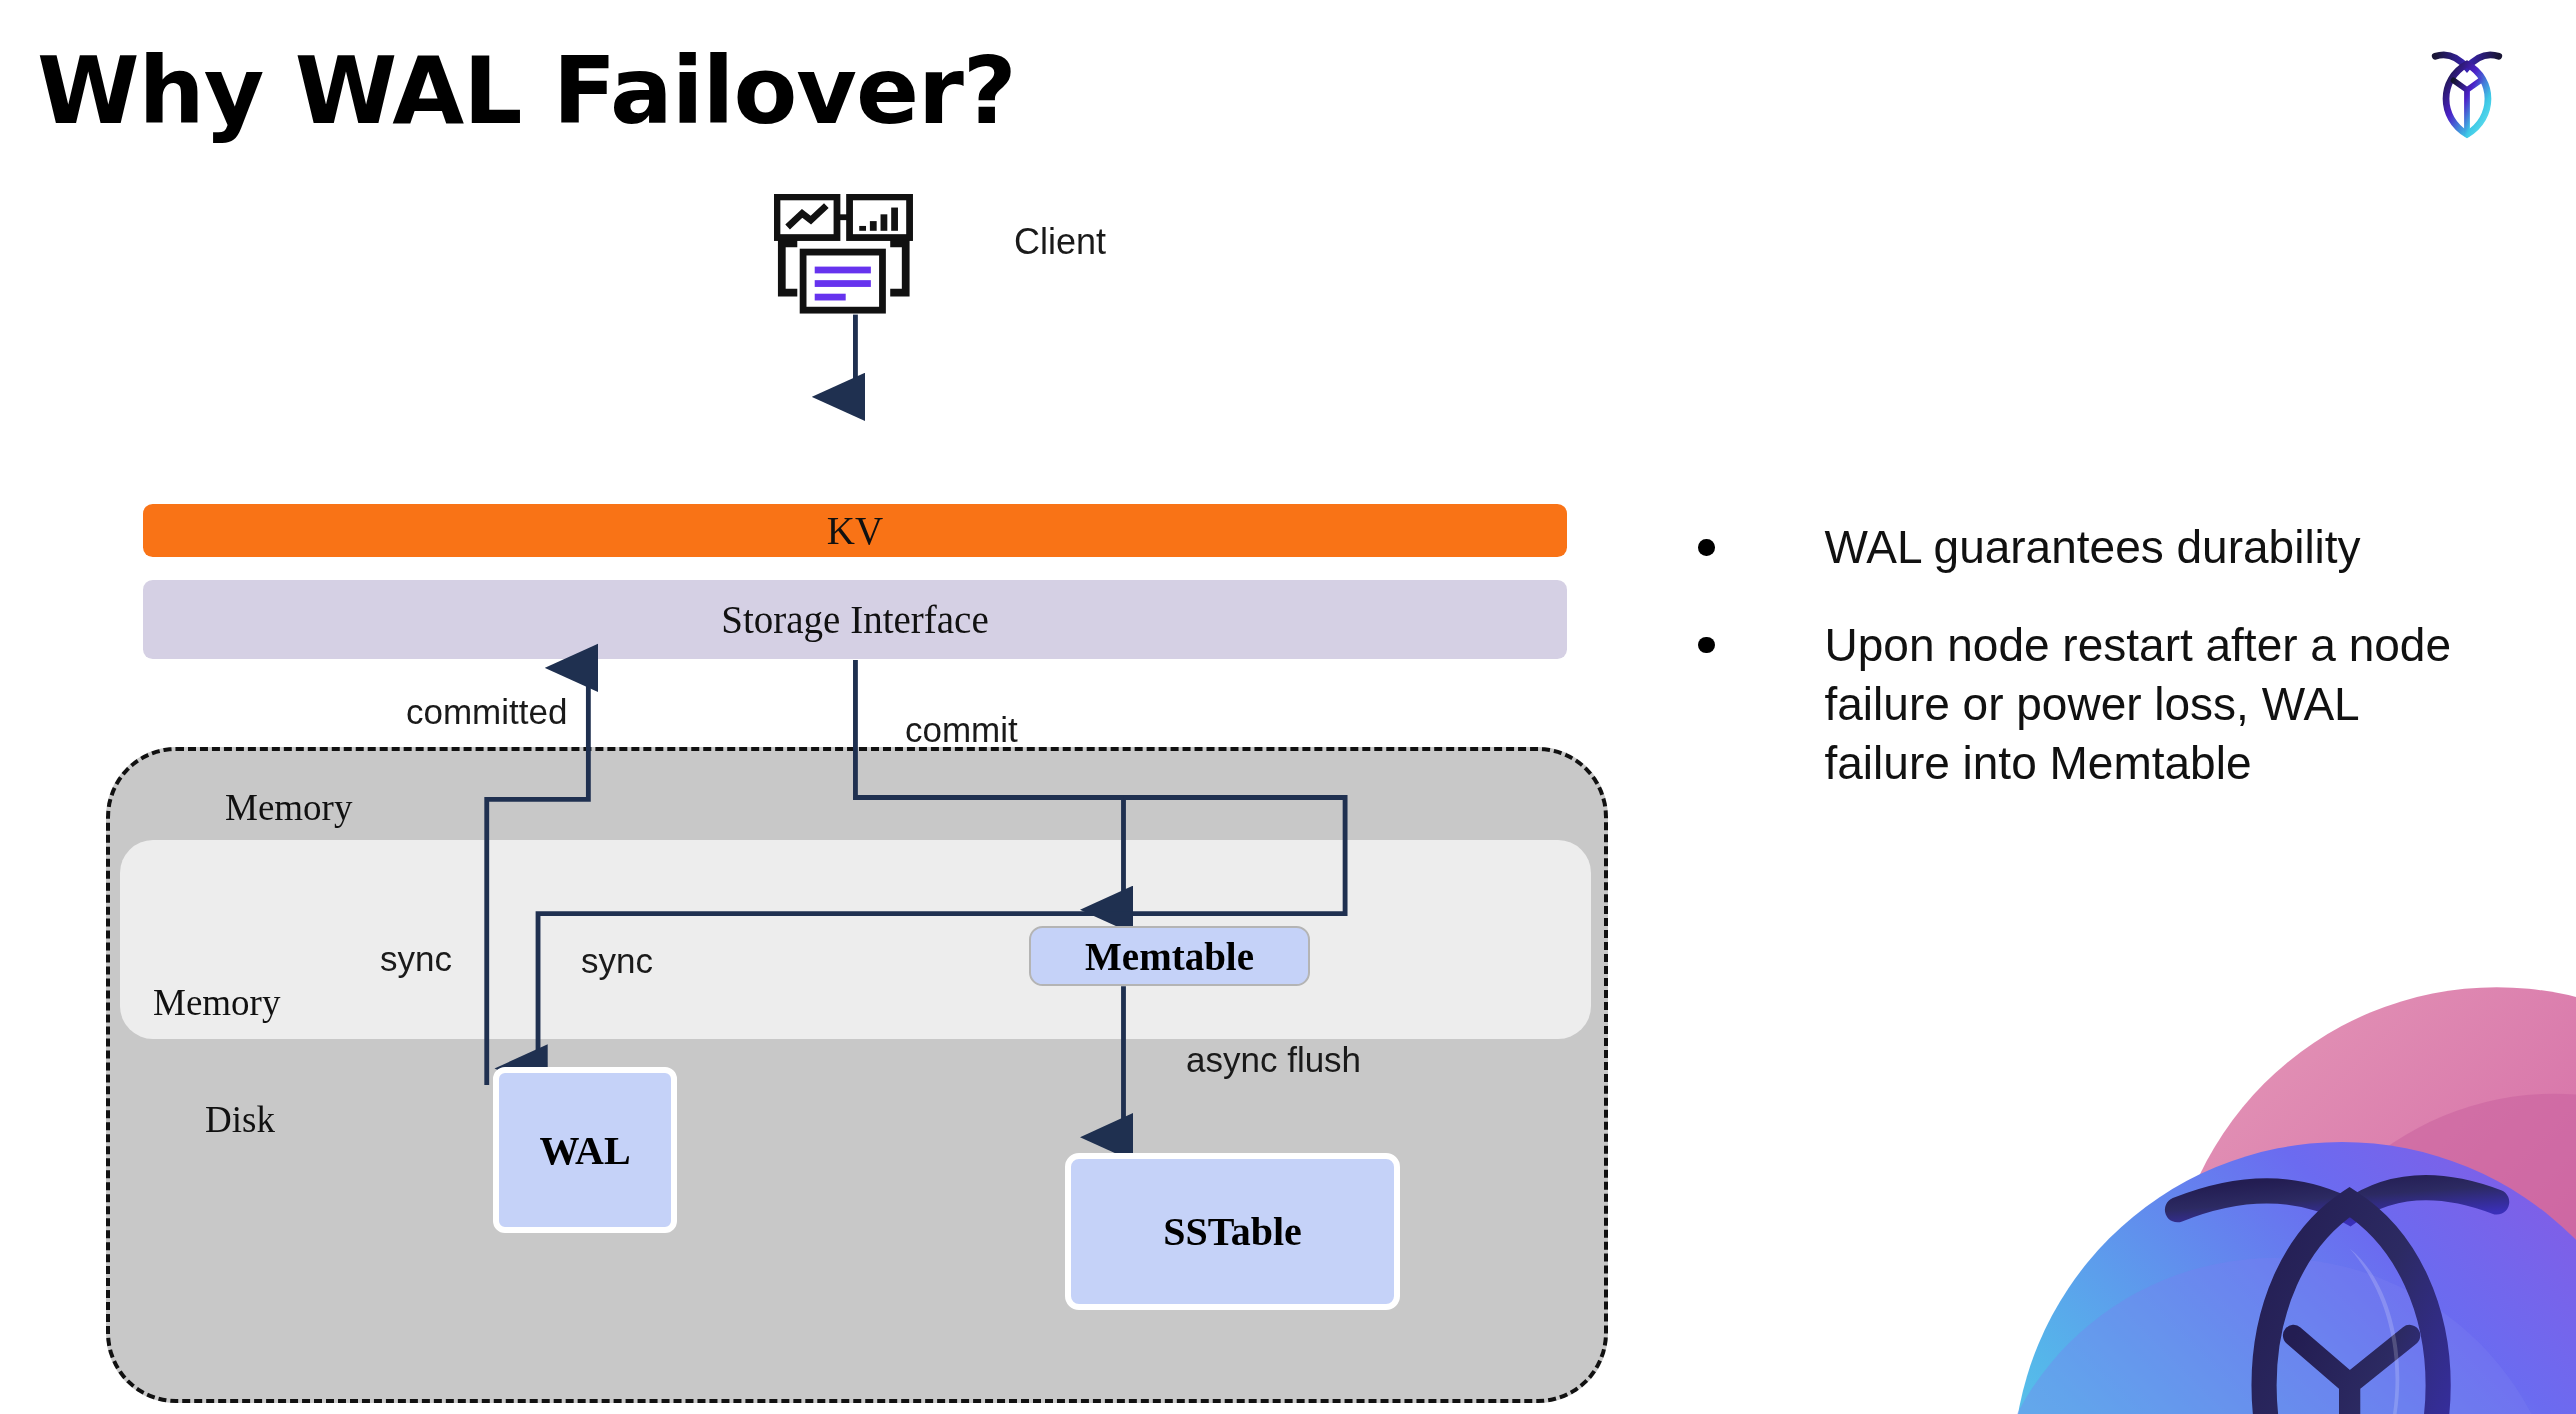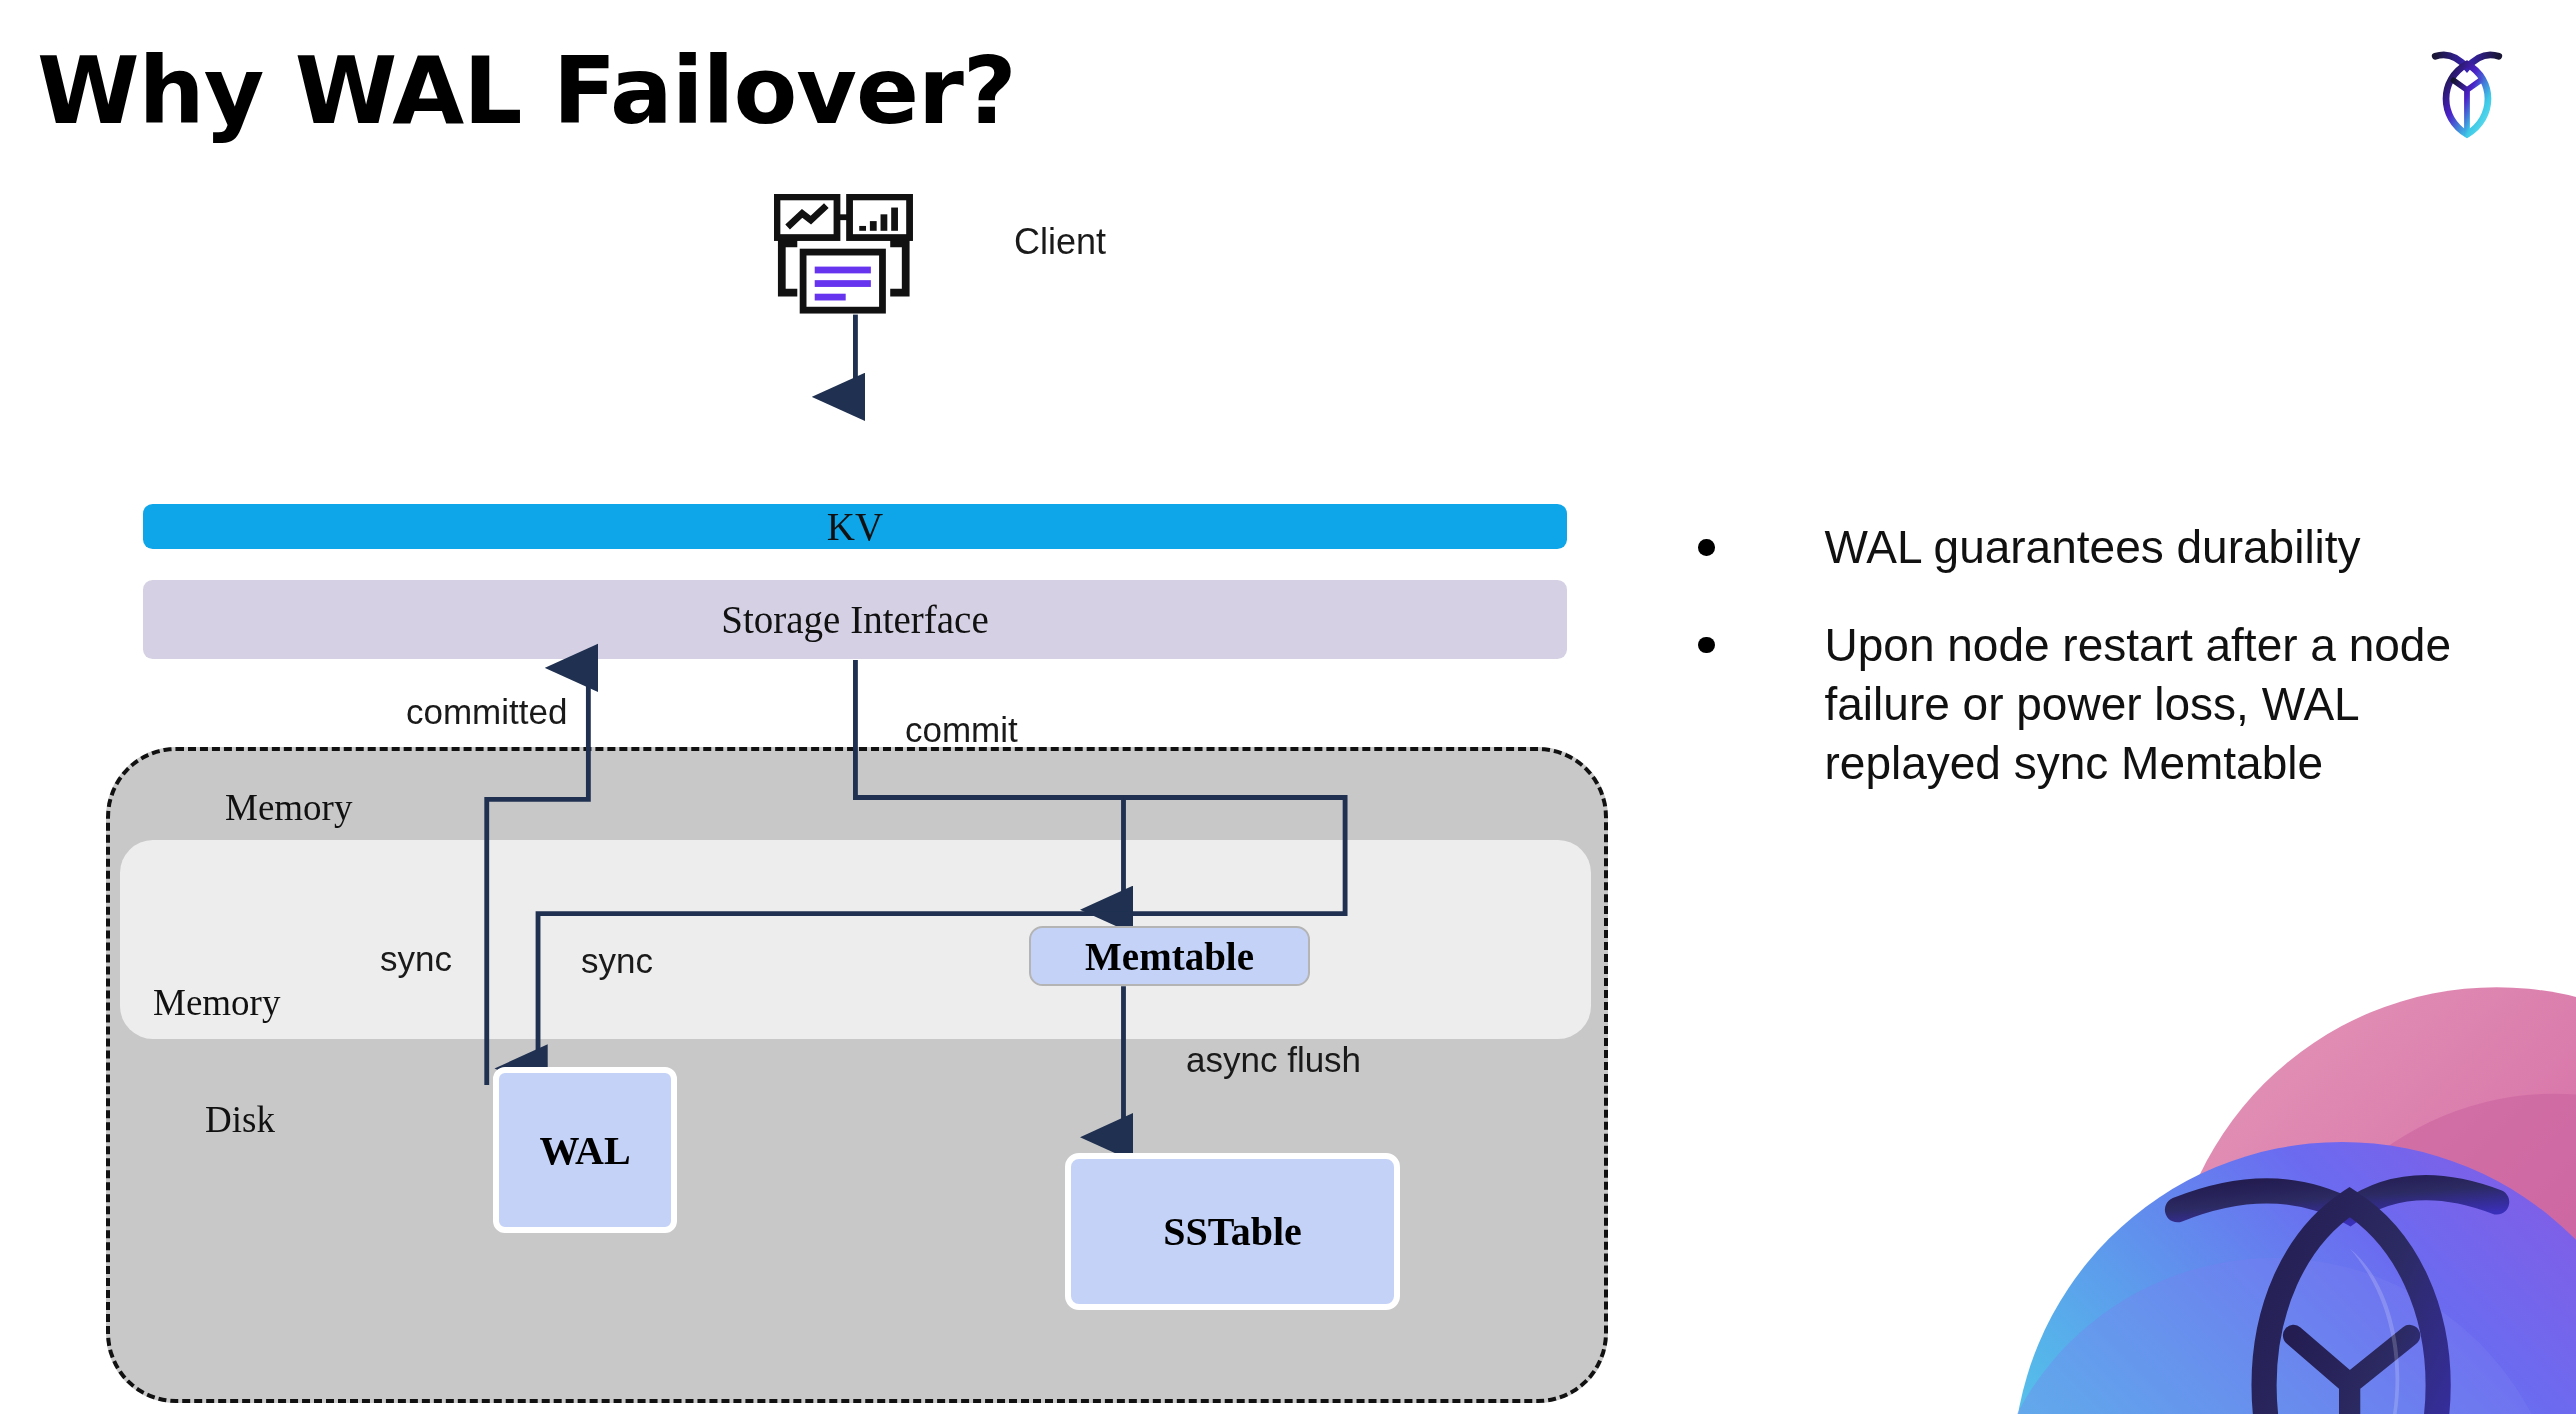--- a/index.html
+++ b/index.html
@@ -73,21 +73,21 @@
     width: 1424px;
     border-radius: 9.7px;
     display: flex;
     align-items: center;
     justify-content: center;
     font-family: "Liberation Serif", serif;
     font-size: 39px;
     color: #111111;
   }
   #bar-sql   { top: 414px; height: 52px; background: #f7e0c0; }
-  #bar-kv    { top: 504px; height: 45px; background: #0ea5e9; }
+  #bar-kv    { top: 504px; height: 53px; background: #f97316; }
   #bar-store { top: 580px; height: 79px; background: #d5d0e4; }
 
   
   #pebble-box {
     position: absolute;
     left: 106px;
     top: 747px;
     width: 1502px;
     height: 656px;
     background: #c8c8c8;
@@ -330,18 +330,18 @@
   <div class="edge-label" id="lbl-sync-right">sync</div>
   <div class="edge-label" id="lbl-async">async flush</div>
 
   <div id="bullets">
     <div class="bullet-row">
       <span class="bullet-dot"></span>
       <span class="bullet-text">WAL guarantees durability</span>
     </div>
     <div class="bullet-row">
       <span class="bullet-dot"></span>
-      <span class="bullet-text">Upon node restart after a node failure or power loss, WAL replayed sync Memtable</span>
+      <span class="bullet-text">Upon node restart after a node failure or power loss, WAL failure into Memtable</span>
     </div>
   </div>
 
 </div>
 
 
 </body></html>

